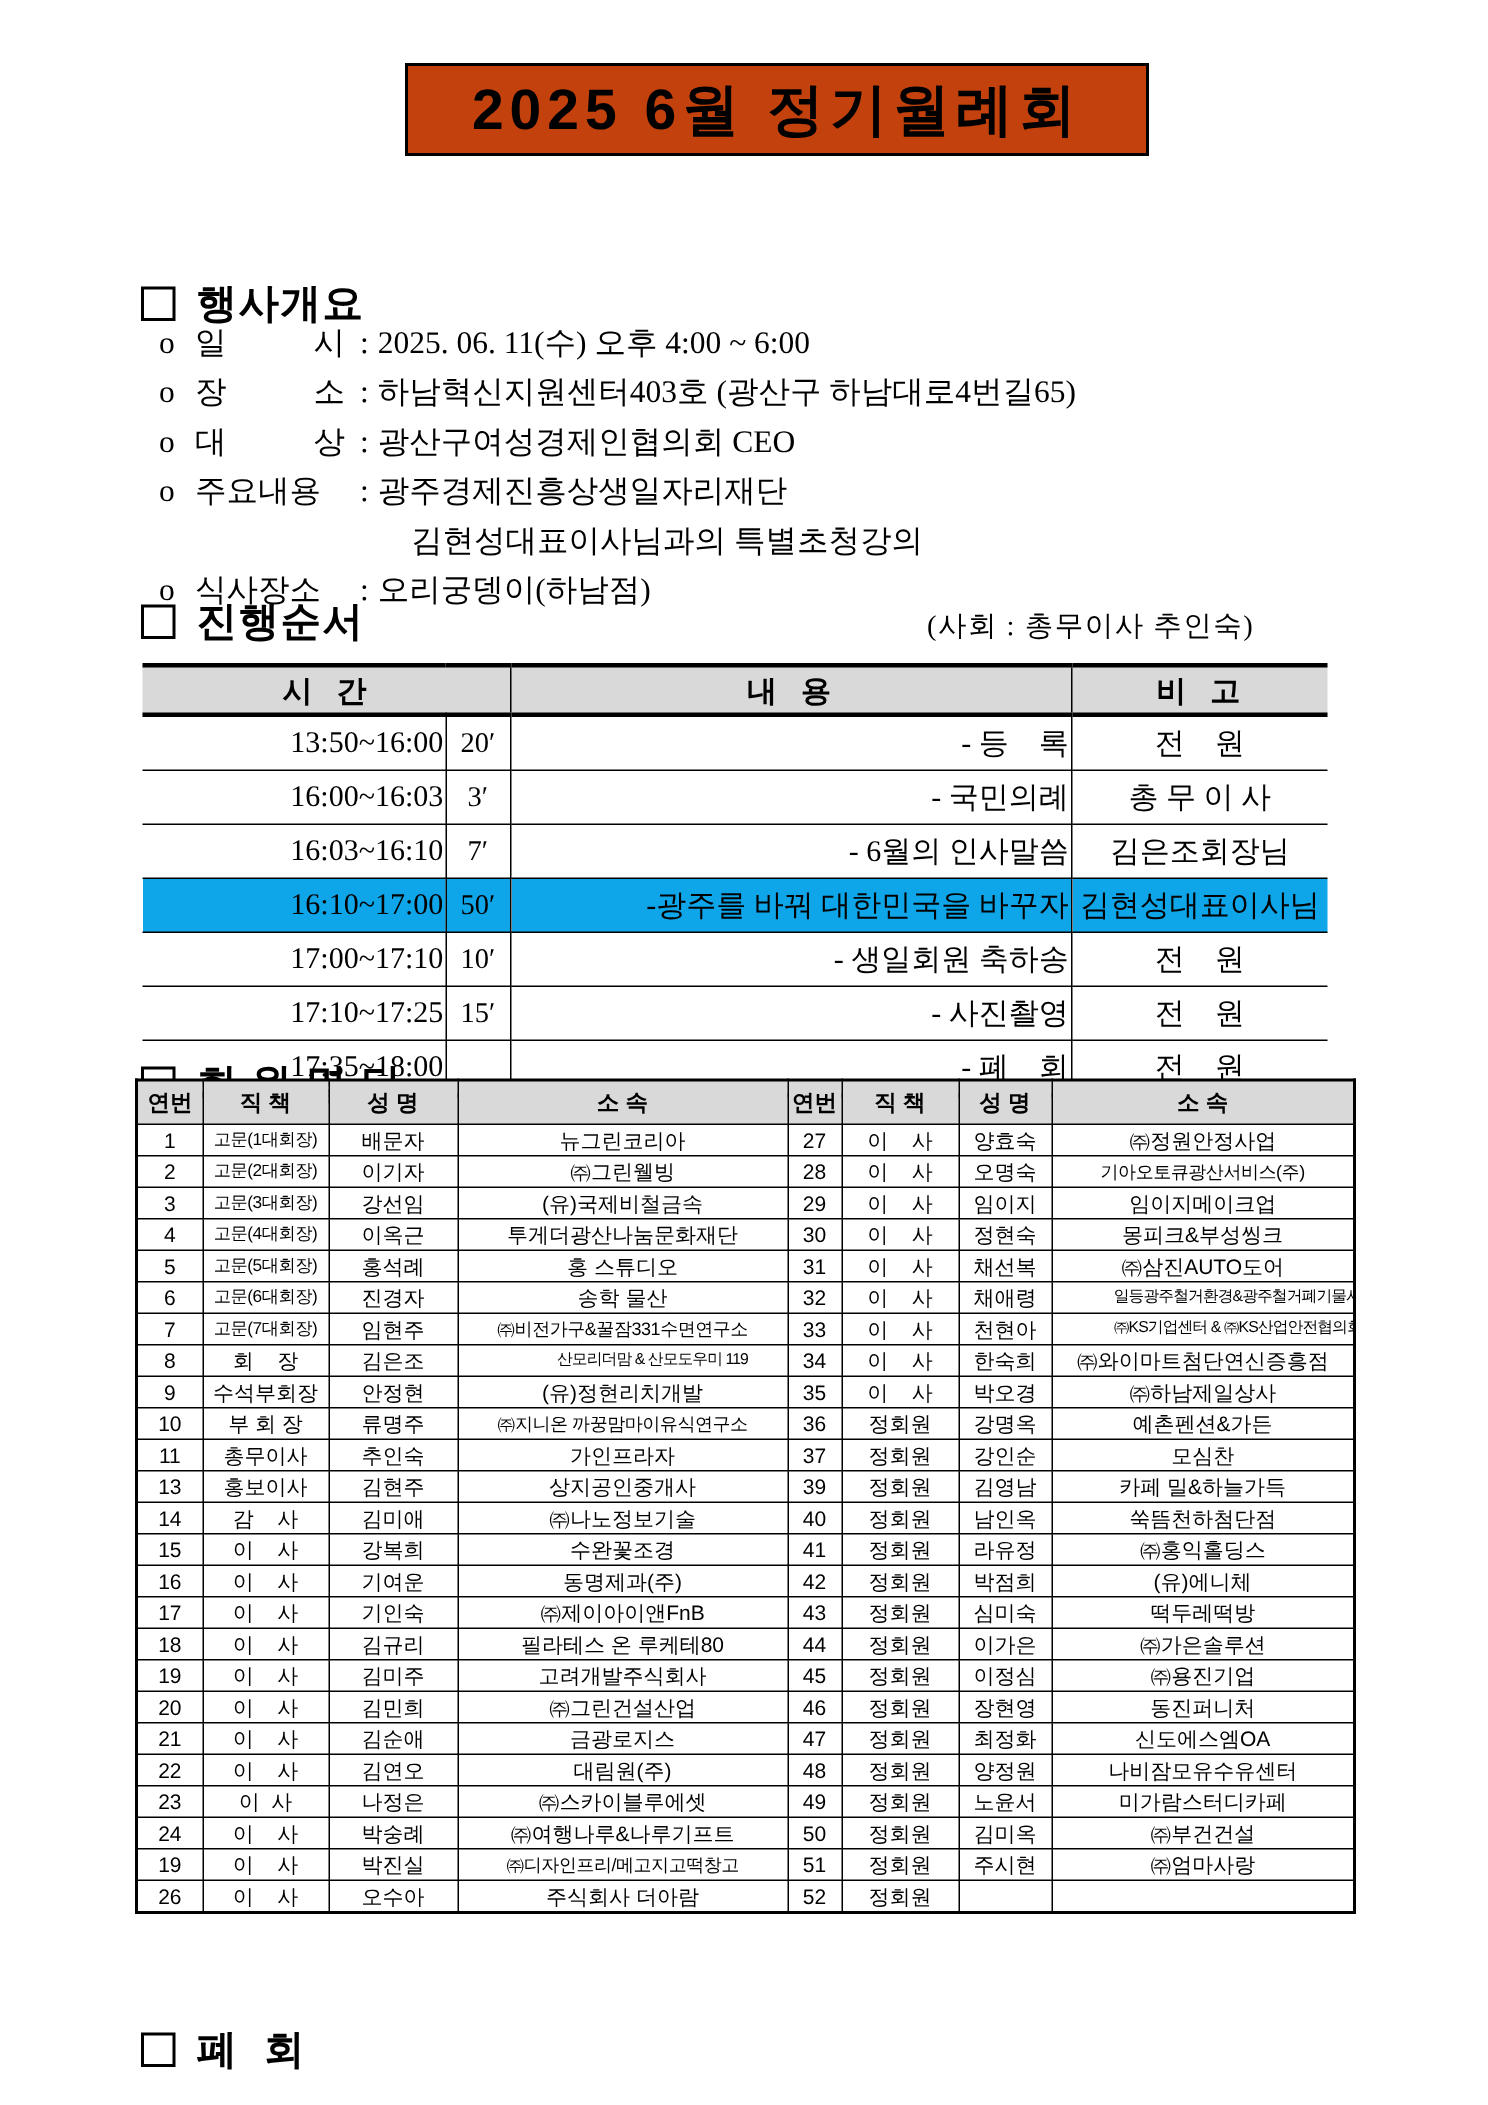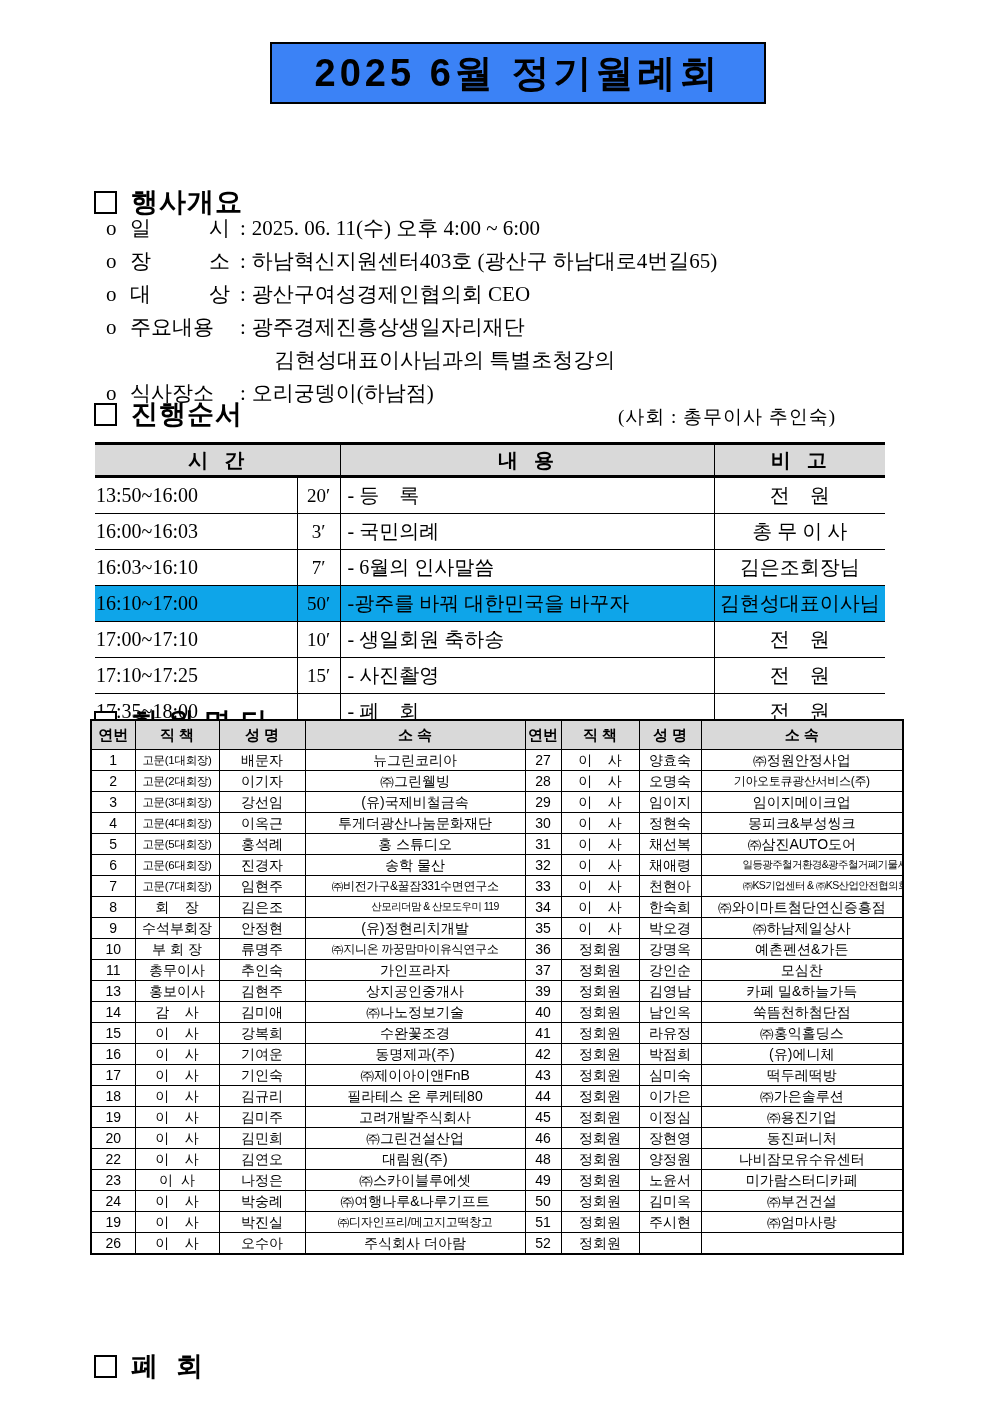--- a/index.html
+++ b/index.html
@@ -3,21 +3,21 @@
 <meta charset="utf-8">
 <style>
   html,body{margin:0;padding:0;}
   body{
     width:992px;height:1403px;background:#ffffff;position:relative;
     font-family:"Liberation Serif", serif;color:#000;
   }
   
   .title-box{
     position:absolute;left:270px;top:42px;width:492px;height:58px;
-    background:#3b82f6;border:2px solid #000;
+    background:#c2410c;border:2px solid #000;
     display:flex;align-items:center;justify-content:center;
   }
   .title-box .t{
     font-family:"Liberation Sans", sans-serif;font-weight:bold;
     font-size:38px;letter-spacing:4px;white-space:pre;
   }
   
   .sec{
     position:absolute;left:94px;display:flex;align-items:center;
     font-family:"Liberation Sans", sans-serif;font-weight:bold;font-size:27px;
@@ -45,23 +45,23 @@
   }
   #schedule-table th{
     background:#D9D9D9;border-top:3px solid #000;border-bottom:3px solid #000;
     font-weight:bold;height:28px;white-space:pre;letter-spacing:2px;
   }
   #schedule-table td{
     border-bottom:1.5px solid #000;height:33px;white-space:pre;
     overflow:hidden;
   }
   #schedule-table tr:last-child td{border-bottom:3px solid #000;}
-  #schedule-table .c-time{text-align:left;border-right:1.5px solid #000;}
+  #schedule-table .c-time{text-align:right;border-right:1.5px solid #000;}
   #schedule-table .c-dur{text-align:center;border-right:1.5px solid #000;font-size:19px;}
-  #schedule-table .c-content{text-align:left;padding-left:7px;border-right:1.5px solid #000;}
+  #schedule-table .c-content{text-align:right;padding-left:7px;border-right:1.5px solid #000;}
   #schedule-table .c-note{text-align:center;}
   #schedule-table th.h-time{border-right:1.5px solid #000;margin-left:36px;}
   #schedule-table th.h-content{border-right:1.5px solid #000;}
   #schedule-table tr.hl td{background:#0ea5e9;}
   
   #member-table{
     position:absolute;left:90px;top:719px;width:812px;
     border-collapse:collapse;table-layout:fixed;
     font-family:"Liberation Sans", sans-serif;font-size:14px;
   }
@@ -384,20 +384,30 @@
         <td>20</td>
         <td>이    사</td>
         <td>김민희</td>
         <td>㈜그린건설산업</td>
         <td>46</td>
         <td>정회원</td>
         <td>장현영</td>
         <td>동진퍼니처</td>
       </tr>
       <tr>
+        <td>21</td>
+        <td>이    사</td>
+        <td>김순애</td>
+        <td>금광로지스</td>
+        <td>47</td>
+        <td>정회원</td>
+        <td>최정화</td>
+        <td>신도에스엠OA</td>
+      </tr>
+      <tr>
         <td>22</td>
         <td>이    사</td>
         <td>김연오</td>
         <td>대림원(주)</td>
         <td>48</td>
         <td>정회원</td>
         <td>양정원</td>
         <td>나비잠모유수유센터</td>
       </tr>
       <tr>

